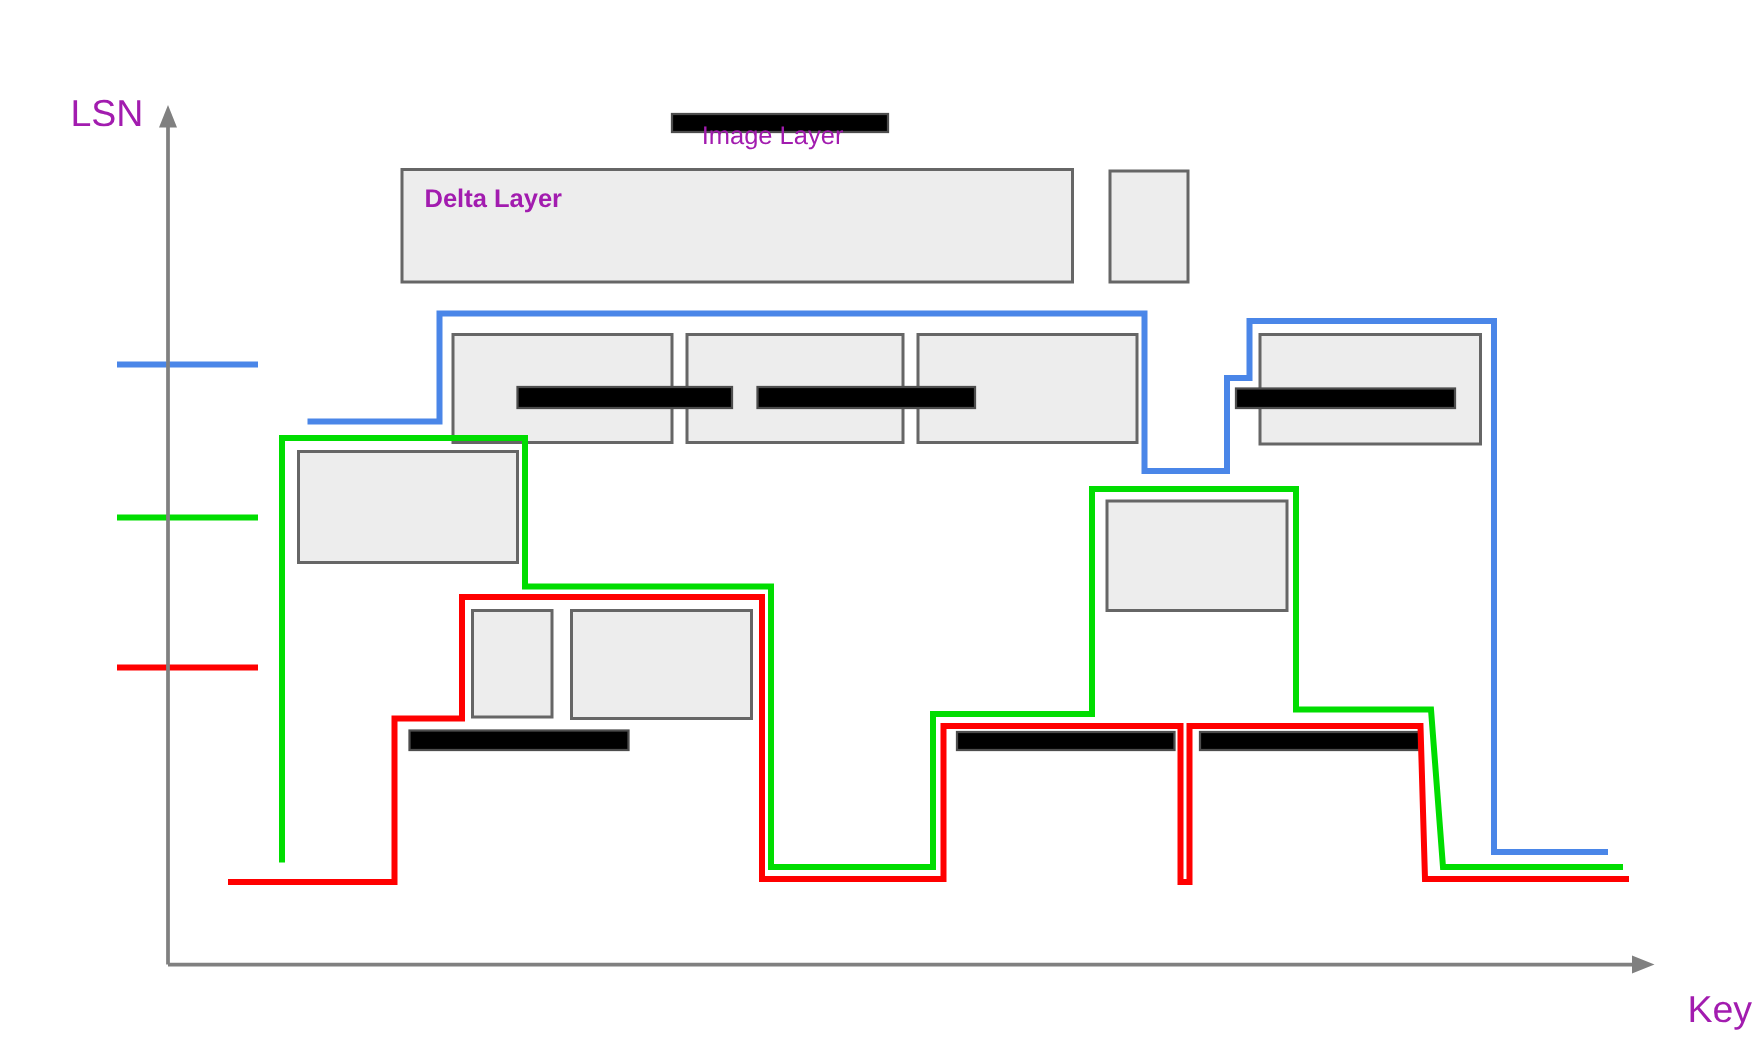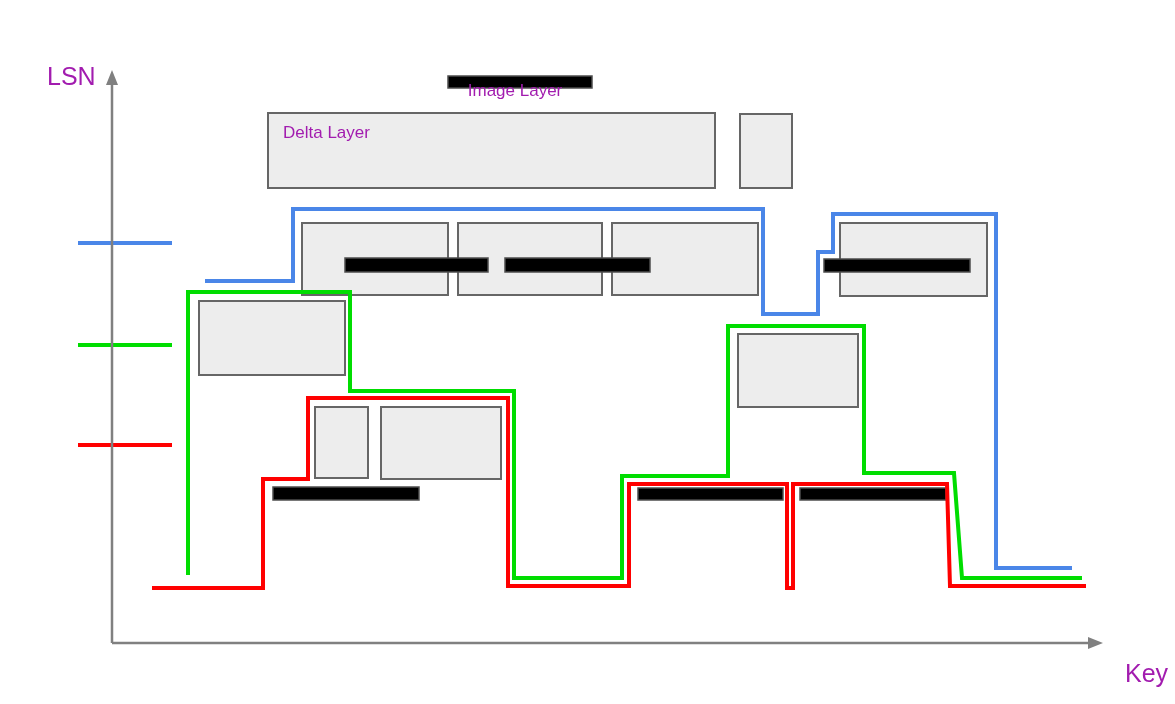--- a/index.html
+++ b/index.html
@@ -35,20 +35,21 @@
   #image-layer-label {
     left: 440px;
     top: 54px;
     width: 150px;
     text-align: center;
     margin-top: 28px;
   }
   #delta-layer-label {
     left: 283px;
     top: 124px;
+    font-weight: bold;
   }
   #lsn-label {
     left: 47px;
     top: 64px;
   }
   #key-label {
     left: 1125px;
     top: 661px;
   }
 </style>

